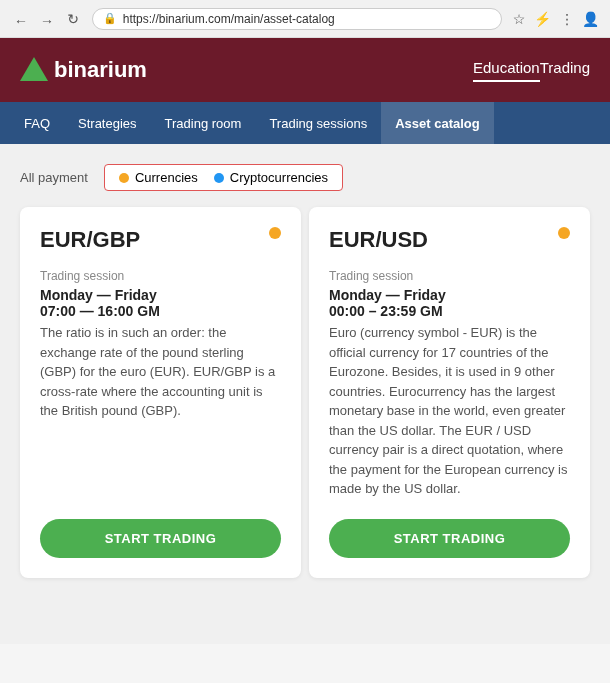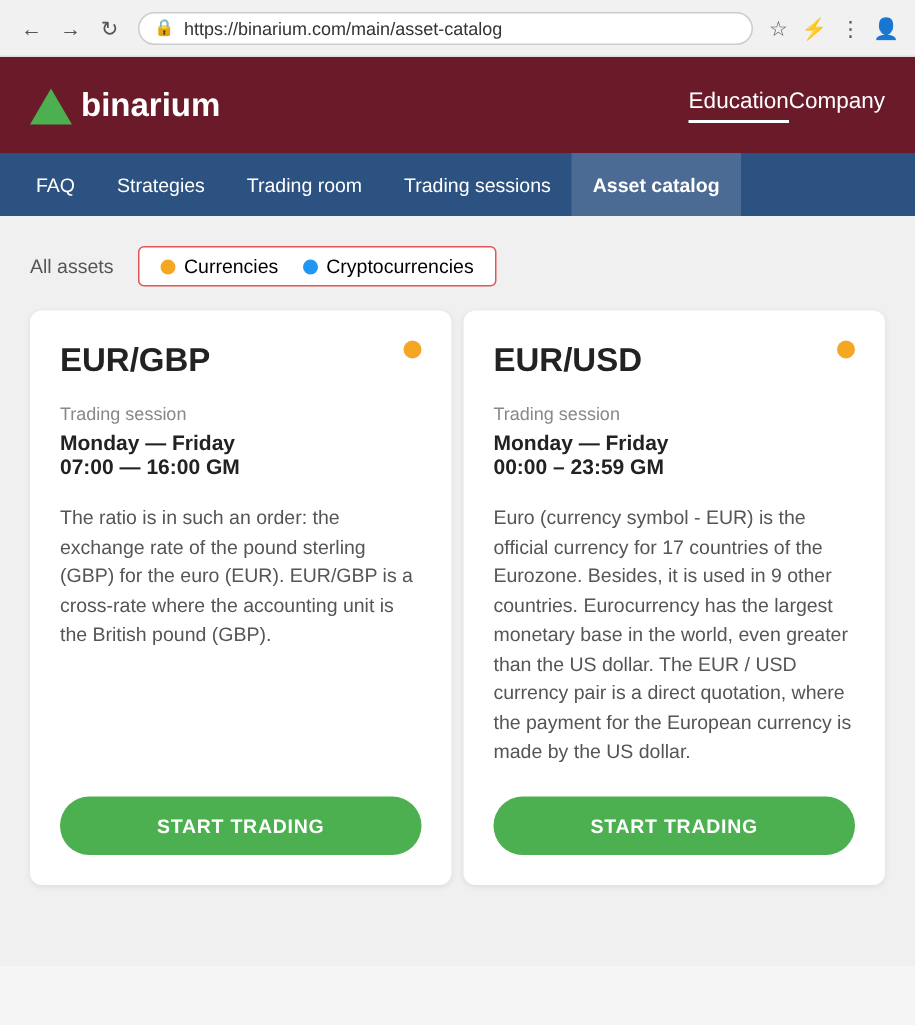--- a/index.html
+++ b/index.html
@@ -33,21 +33,21 @@
     
     .site-header {
       background: #6b1a2a;
       padding: 0 20px;
       display: flex;
       align-items: center;
       justify-content: space-between;
       height: 64px;
     }
     .logo {
-      display: flex; align-items: flex-end; gap: 6px;
+      display: flex; align-items: flex-start; gap: 6px;
       color: white; font-size: 22px; font-weight: bold;
     }
     .logo-triangle {
       width: 0; height: 0;
       border-left: 14px solid transparent;
       border-right: 14px solid transparent;
       border-bottom: 24px solid #4caf50;
     }
     .header-nav { display: flex; }
     .header-nav a {
@@ -119,21 +119,21 @@
     .card-title {
       font-size: 22px; font-weight: bold; color: #222; margin-bottom: 16px;
     }
     .trading-session-label {
       font-size: 12px; color: #888; margin-bottom: 4px;
     }
     .trading-days {
       font-size: 14px; font-weight: bold; color: #222;
     }
     .trading-hours {
-      font-size: 14px; font-weight: bold; color: #222; margin-bottom: 16px;
+      font-size: 14px; font-weight: bold; color: #222; margin-bottom: 4px;
     }
     .card-description {
       font-size: 13px; color: #555; line-height: 1.5; flex: 1; margin-bottom: 20px;
     }
     .start-trading-btn {
       background: #4caf50;
       color: white;
       border: none;
       border-radius: 25px;
       padding: 12px 20px;
@@ -166,36 +166,36 @@
   </div>
 </div>
 
 <header class="site-header">
   <div class="logo">
     <div class="logo-triangle"></div>
     <span>binarium</span>
   </div>
   <nav class="header-nav">
     <a href="#" class="active">Education</a>
-    <a href="#">Company</a>
+    <a href="#">Trading</a>
   </nav>
 </header>
 
 <nav class="sub-nav">
   <a href="#">FAQ</a>
   <a href="#">Strategies</a>
   <a href="#">Trading room</a>
   <a href="#">Trading sessions</a>
   <a href="#" class="active">Asset catalog</a>
 </nav>
 
 <main class="main-content">
 
   <div class="filter-bar">
-    <span class="filter-label">All assets</span>
+    <span class="filter-label">All payment</span>
     <div class="filter-options">
       <div class="filter-option">
         <span class="dot dot-orange"></span>
         <span>Currencies</span>
       </div>
       <div class="filter-option">
         <span class="dot dot-blue"></span>
         <span>Cryptocurrencies</span>
       </div>
     </div>

